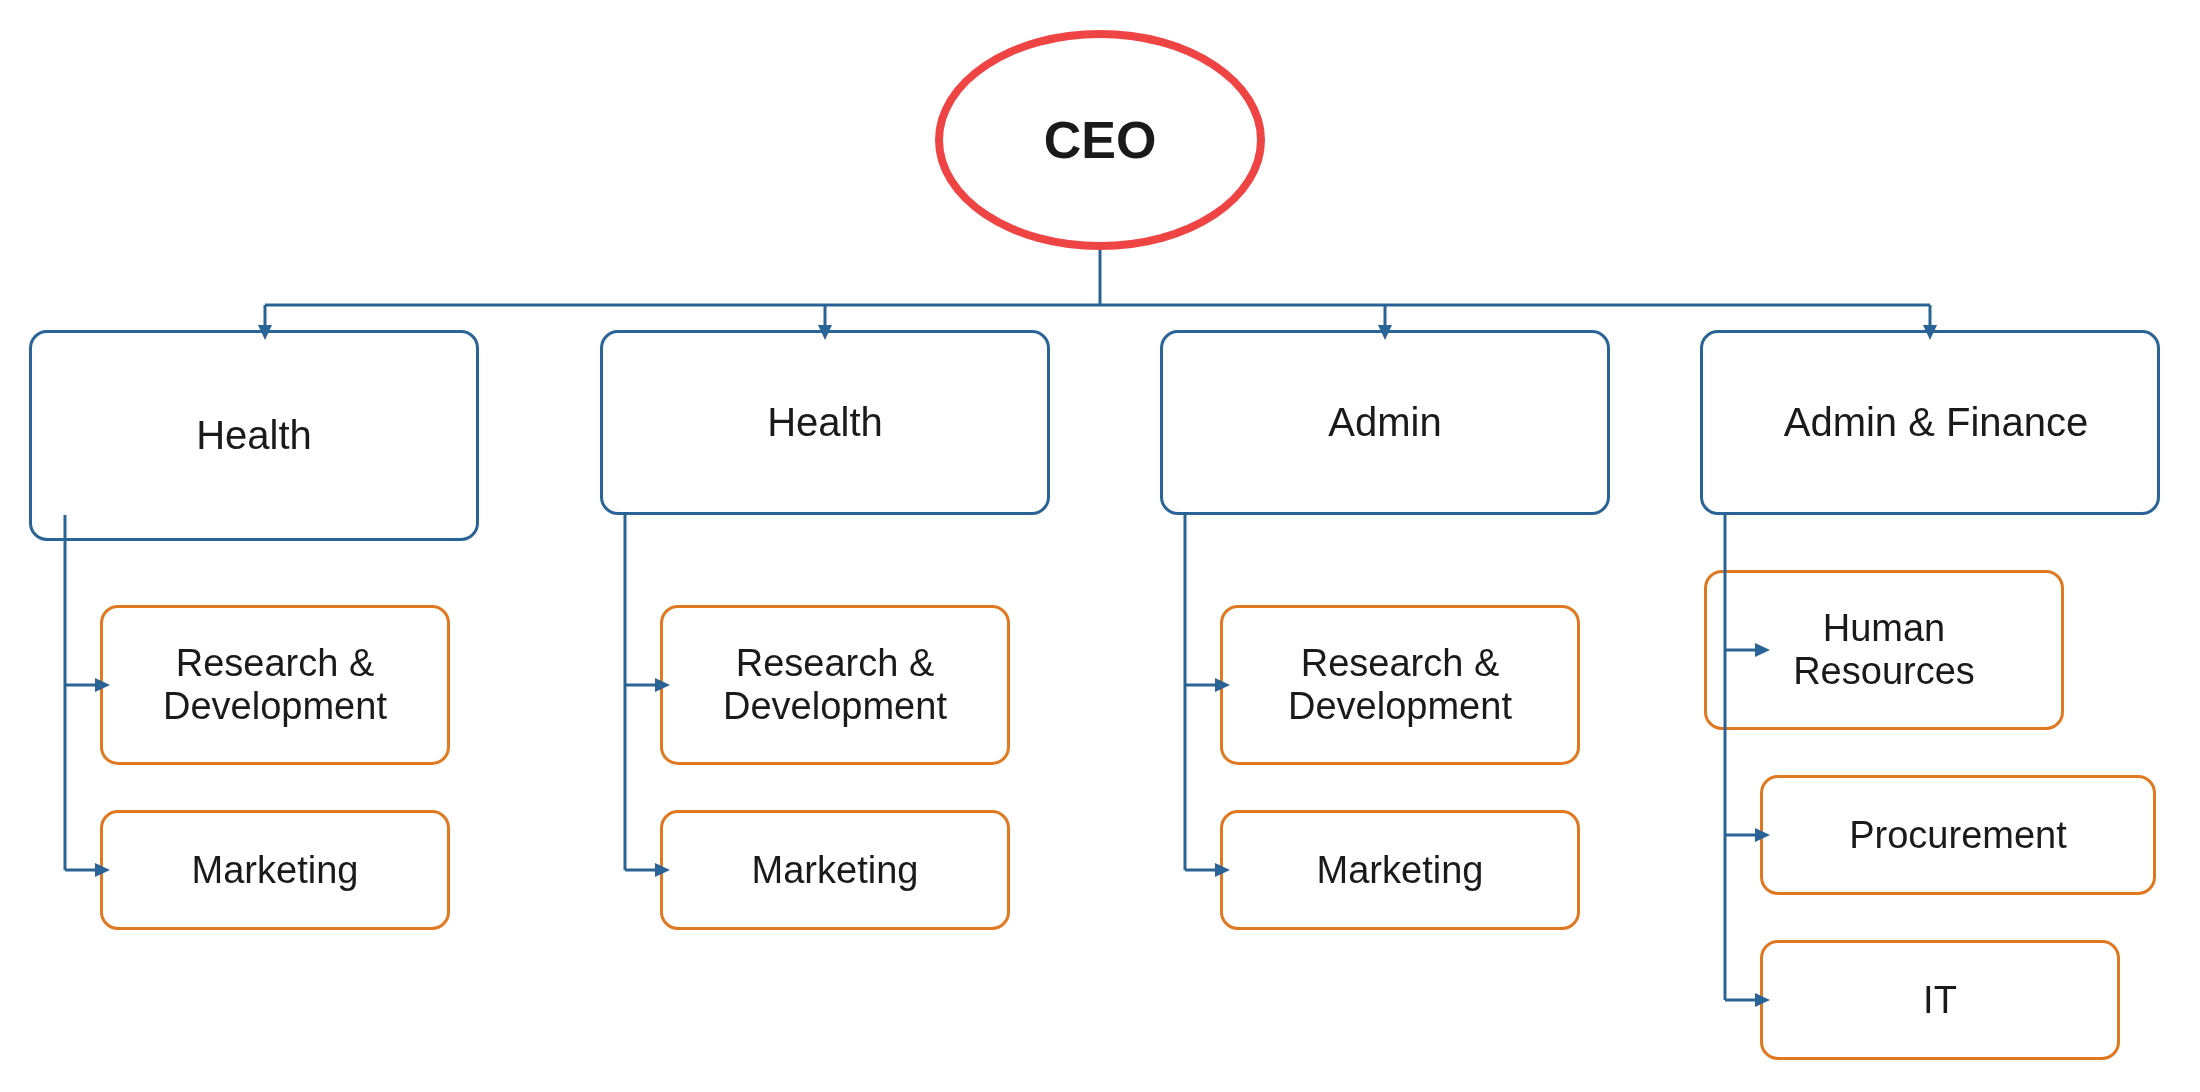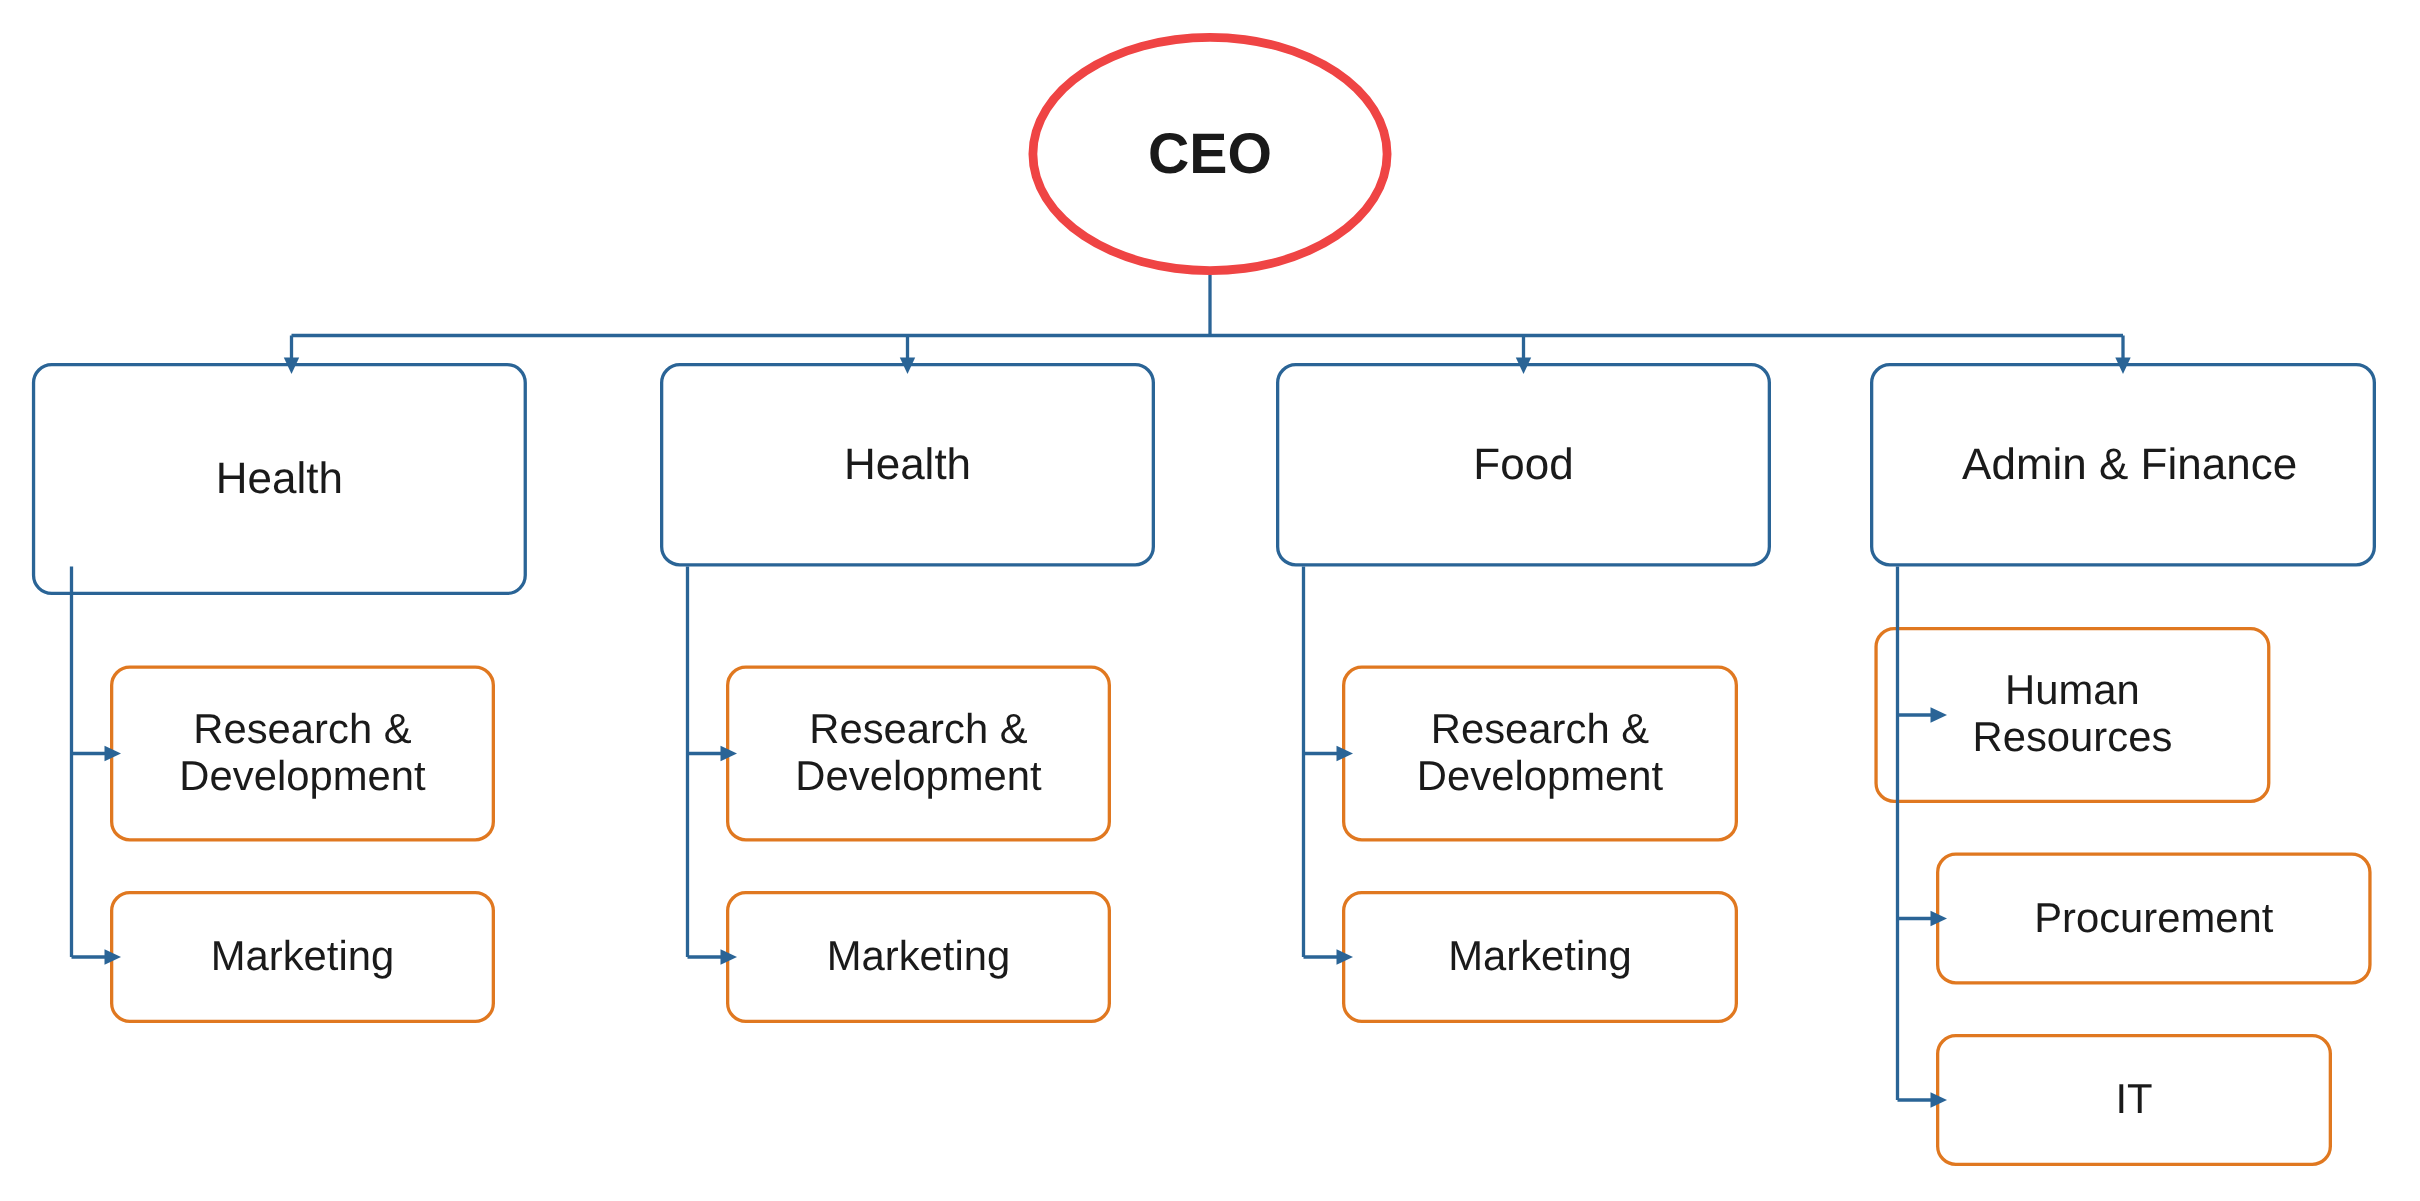--- a/index.html
+++ b/index.html
@@ -90,21 +90,21 @@
 
   <div class="blue-box" style="left:29px; top:330px; width:450px; height:211px;">
     <span>Health</span>
   </div>
 
   <div class="blue-box" style="left:600px; top:330px; width:450px; height:185px;">
     <span>Health</span>
   </div>
 
   <div class="blue-box" style="left:1160px; top:330px; width:450px; height:185px;">
-    <span>Food</span>
+    <span>Admin</span>
   </div>
 
   <div class="blue-box" style="left:1700px; top:330px; width:460px; height:185px;padding-left:32px;">
     <span>Admin &amp; Finance</span>
   </div>
 
   <div class="orange-box" style="left:100px; top:605px; width:350px; height:160px;">
     <span>Research &amp;<br>Development</span>
   </div>
   <div class="orange-box" style="left:100px; top:810px; width:350px; height:120px;">

